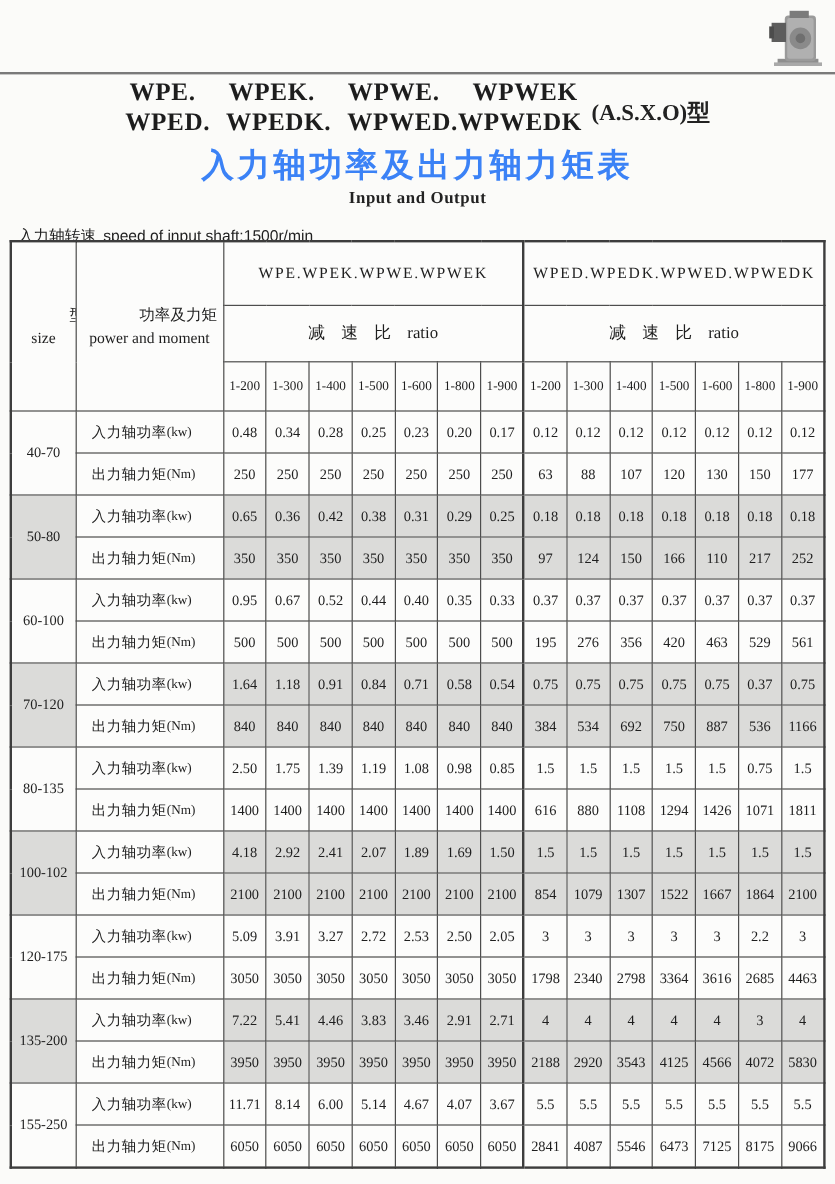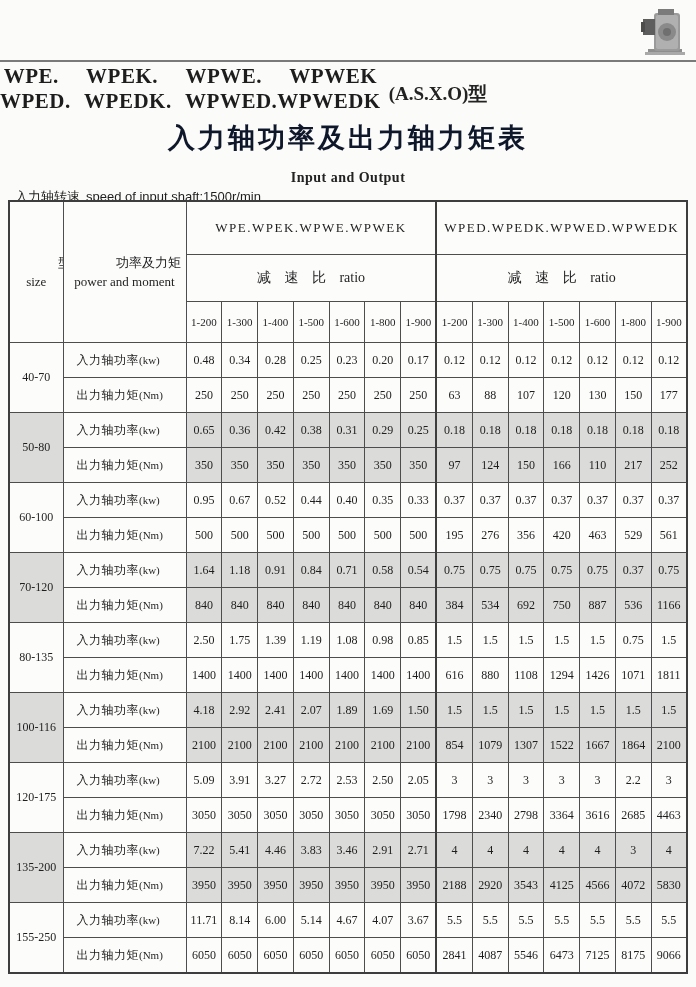--- a/index.html
+++ b/index.html
@@ -6,28 +6,28 @@
   body{background:#e8e8e8;font-family:"Liberation Serif",serif;}
   .page{
     position:relative;width:696px;height:987px;margin:0 auto;
     background:#fbfbf9;color:#222;overflow:hidden;
   }
   
   .top-rule{position:absolute;top:60px;left:0;width:696px;height:2px;background:#7a7a7a;}
   .photo{position:absolute;top:5px;right:8px;width:48px;height:54px;}
   
   .heading{position:absolute;top:64px;left:0;width:100%;text-align:center;}
-  .series-row{display:flex;justify-content:flex-start;align-items:center;gap:8px;}
+  .series-row{display:flex;justify-content:center;align-items:center;gap:8px;}
   .series-lines{text-align:center;font-weight:bold;color:#1d1d1d;}
   .series-l1{font-size:21px;word-spacing:22px;letter-spacing:.5px;}
   .series-l2{font-size:21px;word-spacing:8px;letter-spacing:.5px;}
   .type-suffix{font-size:19px;font-weight:bold;padding-top:10px;}
   .title-cn{margin-top:6px;font-size:27px;font-weight:bold;letter-spacing:3px;
-    font-family:"Liberation Sans",sans-serif;color:#0f172a;}
-  .title-en{margin-top:14px;font-size:14px;font-weight:bold;letter-spacing:.5px;}
+    font-family:"Liberation Sans",sans-serif;color:#3b82f6;}
+  .title-en{margin-top:2px;font-size:14px;font-weight:bold;letter-spacing:.5px;}
   
   .speed-note{position:absolute;top:188px;left:15px;font-size:13px;
     font-family:"Liberation Sans",sans-serif;color:#1f1f1f;}
   .speed-note .cn{margin-right:6px;}
   
   table.spec{
     position:absolute;top:200px;left:8px;width:680px;
     border-collapse:collapse;table-layout:fixed;
     font-family:"Liberation Serif",serif;color:#1e1e1e;
   }
@@ -349,21 +349,21 @@
           <td class="">1400</td>
           <td class=" gsep">616</td>
           <td class="">880</td>
           <td class="">1108</td>
           <td class="">1294</td>
           <td class="">1426</td>
           <td class="">1071</td>
           <td class="">1811</td>
         </tr>
         <tr>
-          <td rowspan="2" class="size-cell shaded">100-116</td>
+          <td rowspan="2" class="size-cell shaded">100-102</td>
           <td class="label-cell">
             <div class="inner">
               <span class="cn">入力轴功率</span>
               <span class="unit">(kw)</span>
             </div>
           </td>
           <td class="shaded">4.18</td>
           <td class="shaded">2.92</td>
           <td class="shaded">2.41</td>
           <td class="shaded">2.07</td>

